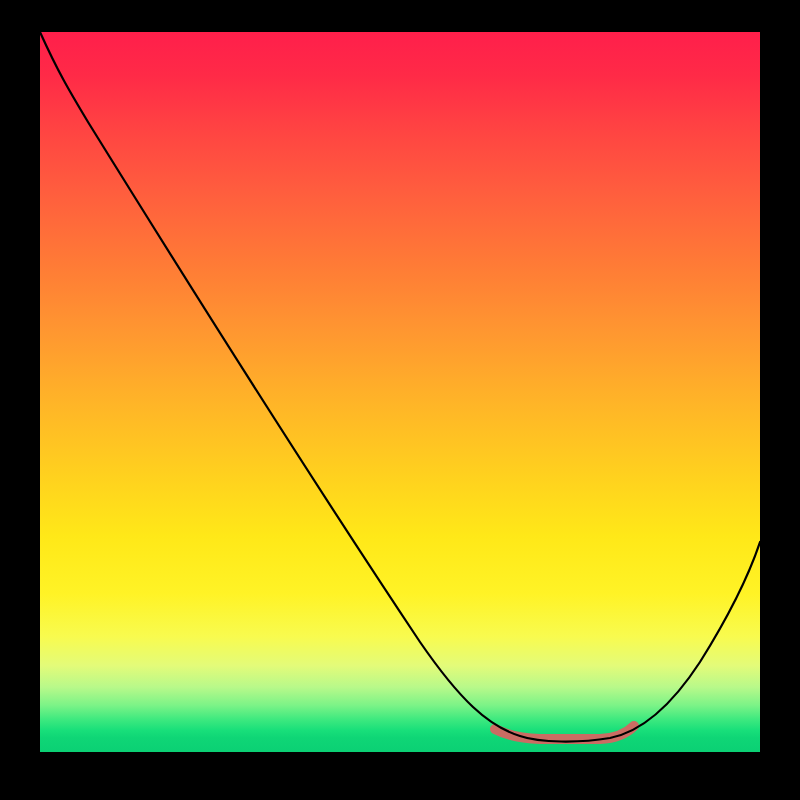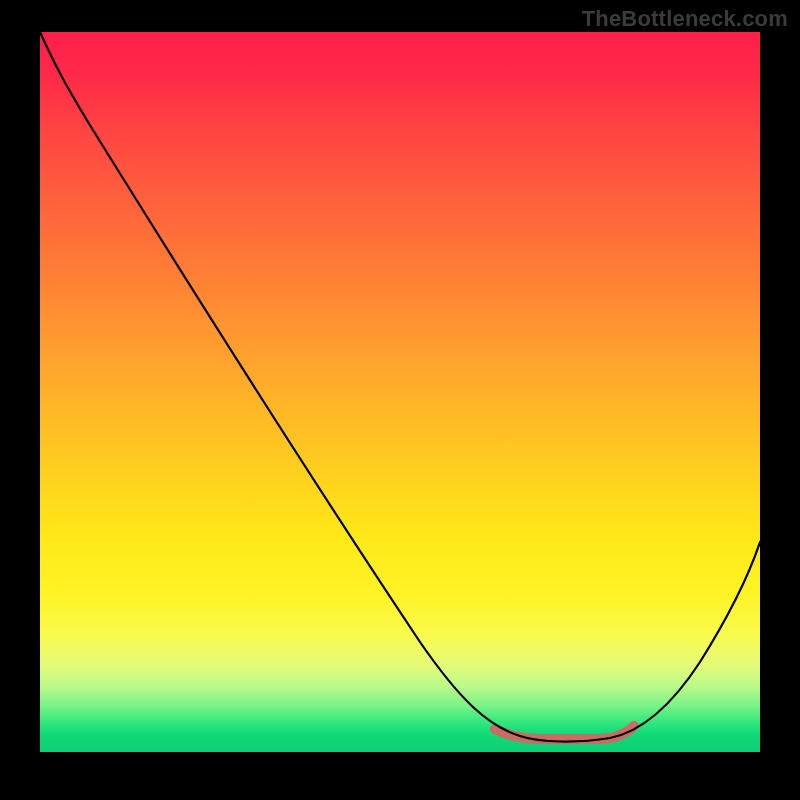--- a/index.html
+++ b/index.html
@@ -80,21 +80,20 @@
     stroke-width: 10;
     stroke-linecap: round;
     stroke-linejoin: round;
   }
 </style>
 </head>
 <body>
 
 <div class="frame">
 
-  <div class="watermark">TheBottleneck.com</div>
 
   <div class="plot">
     <div class="gradient"></div>
 
     <svg class="curve" viewBox="0 0 720 720" preserveAspectRatio="none">
 
       <path class="salmon" d="M 455 697
                Q 472 706 500 707
                L 560 707
                Q 582 706 594 694"></path>

